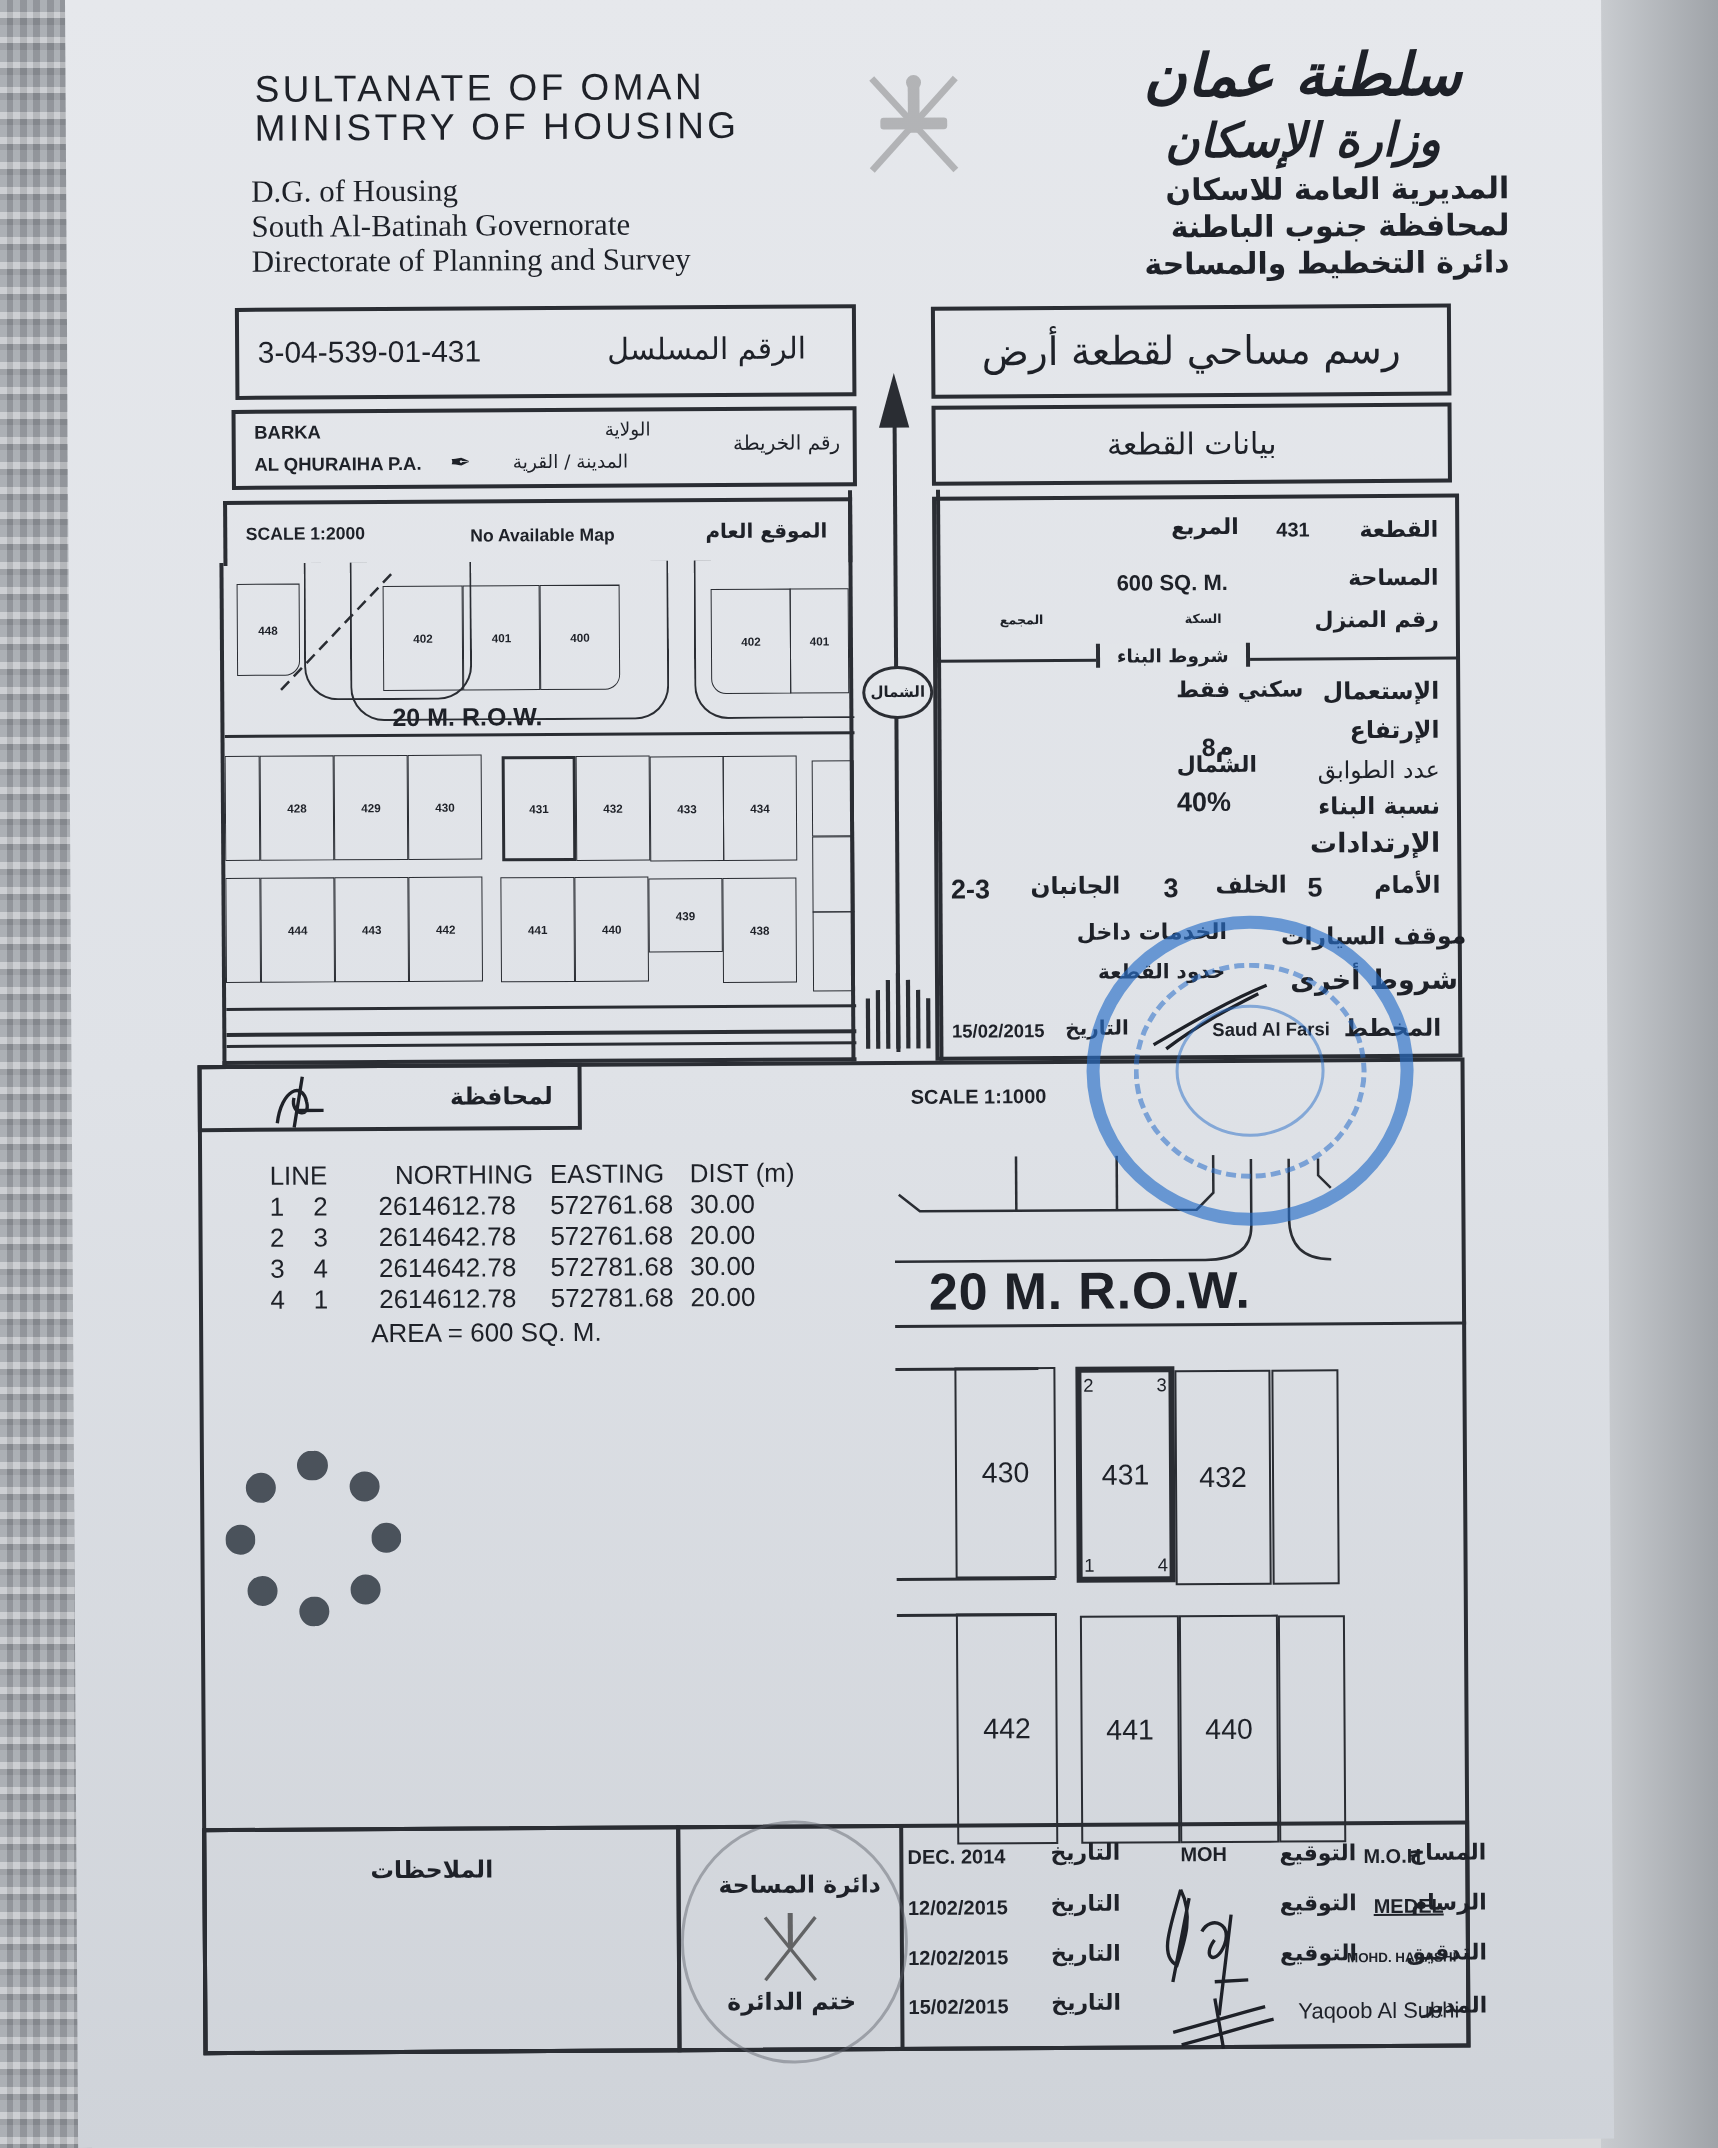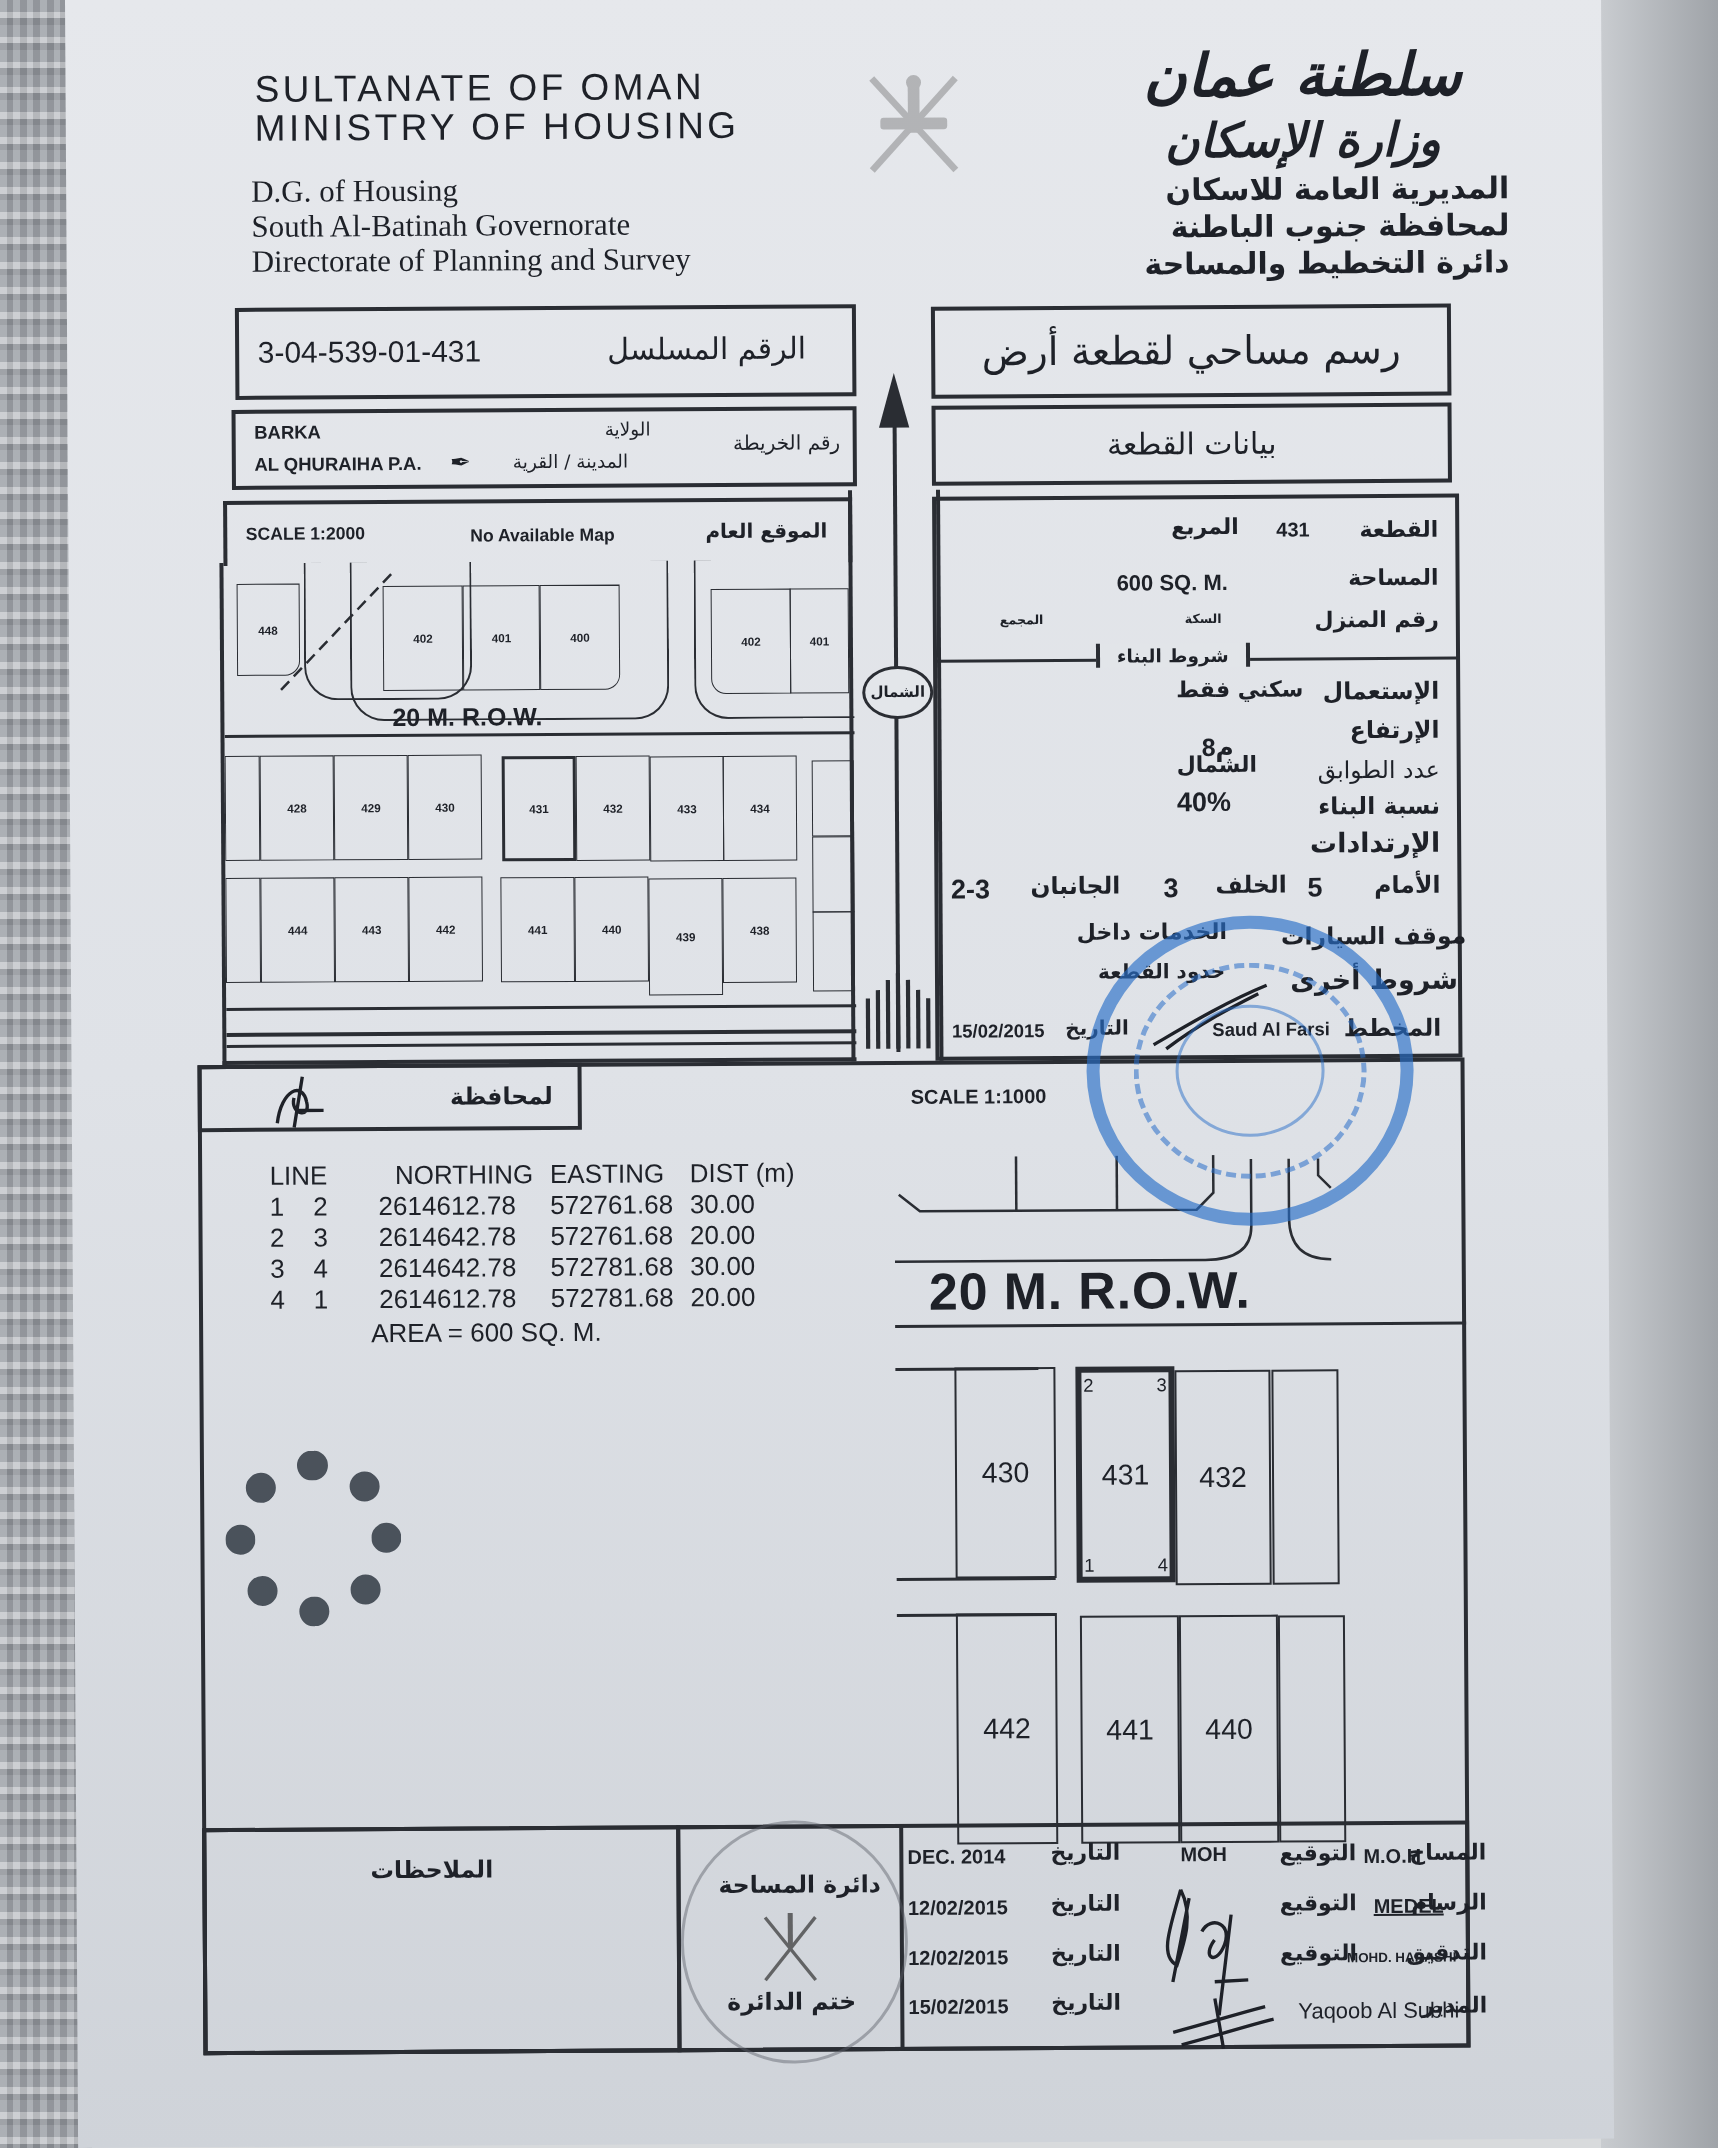--- a/index.html
+++ b/index.html
@@ -215,21 +215,21 @@
       </div>
     <div class="plot" style="left:183px; top:315px; width:74px; height:105px;">
         <span>442</span>
       </div>
     <div class="plot" style="left:275px; top:316px; width:74px; height:105px;">
         <span>441</span>
       </div>
     <div class="plot" style="left:349px; top:316px; width:74px; height:105px;">
         <span>440</span>
       </div>
-    <div class="plot" style="left:423px; top:318px; width:74px; height:117px;text-align:right;">
+    <div class="plot" style="left:423px; top:318px; width:74px; height:74px;text-align:right;">
         <span>439</span>
       </div>
     <div class="plot" style="left:497px; top:318px; width:74px; height:105px;">
         <span>438</span>
       </div>
     <div class="hline" style="left:0; top:445px; width:634px;"></div>
     <div class="hline" style="left:0; top:470px; width:634px; height:4.2px;"></div>
     <div class="hline" style="left:0; top:482px; width:634px;"></div>
   </div>
 

